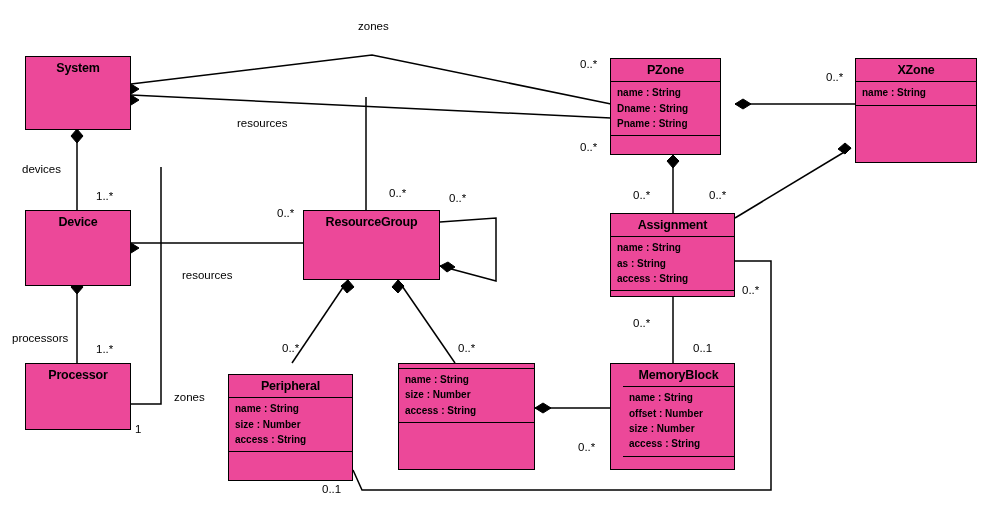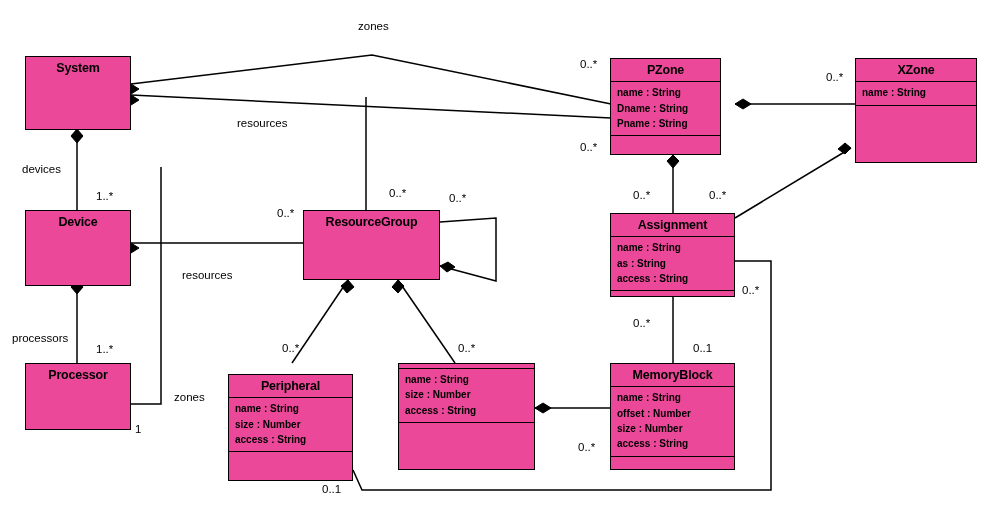--- a/index.html
+++ b/index.html
@@ -142,21 +142,21 @@
 
   <div class="uml-box" style="left:398px;top:363px;width:137px;height:107px;">
     <div class="uml-sep uml-attrs" style="margin-top:4px;">
       <div class="uml-attr">name : String</div>
       <div class="uml-attr">size : Number</div>
       <div class="uml-attr">access : String</div>
     </div>
     <div class="uml-sep uml-empty" style="height:33px;"></div>
   </div>
 
-  <div class="uml-box" style="left:610px;top:363px;width:125px;height:107px;">
+  <div class="uml-box" style="left:610px;top:363px;width:125px;height:107px;padding-left:12px;">
     <div class="uml-title">MemoryBlock</div>
     <div class="uml-sep uml-attrs" style="margin-top:4px;">
       <div class="uml-attr">name : String</div>
       <div class="uml-attr">offset : Number</div>
       <div class="uml-attr">size : Number</div>
       <div class="uml-attr">access : String</div>
     </div>
     <div class="uml-sep uml-empty" style="height:17px;"></div>
   </div>
 

